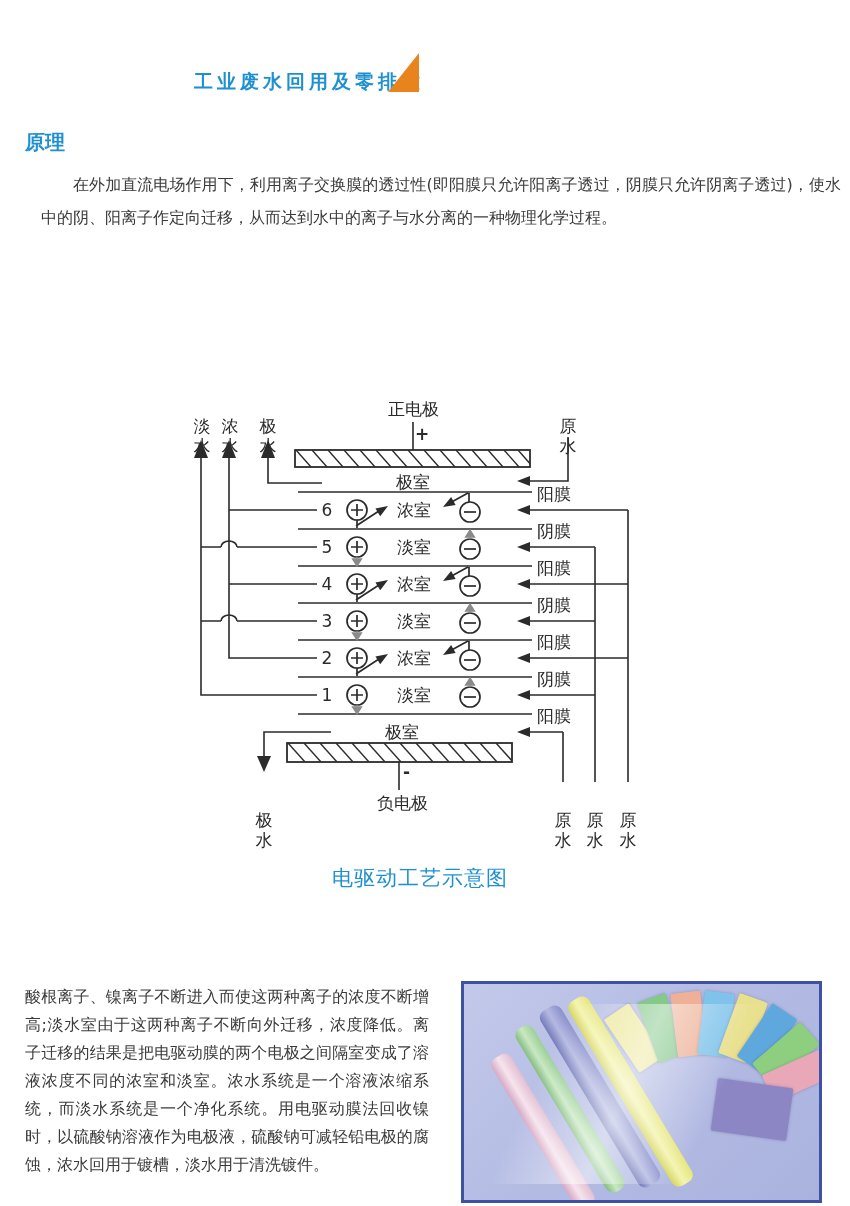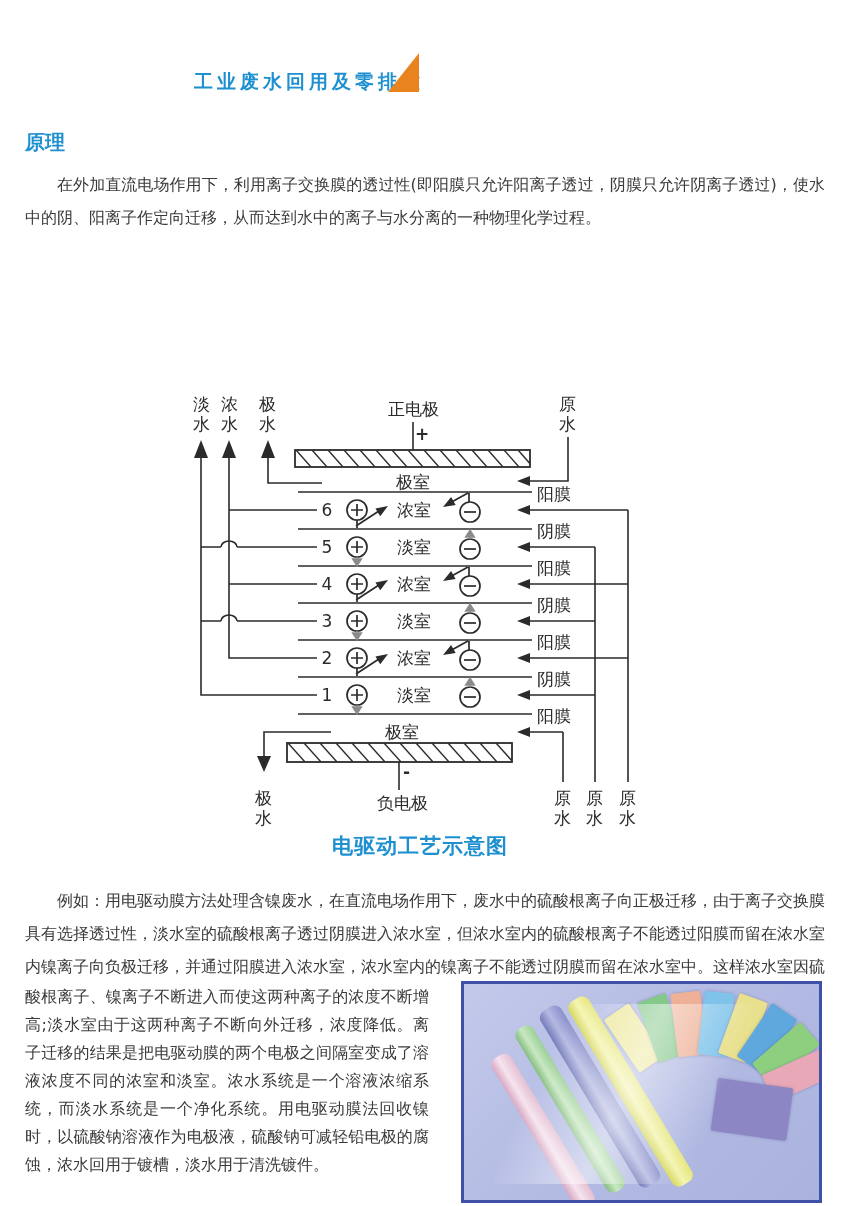--- a/index.html
+++ b/index.html
@@ -34,41 +34,41 @@
   .section-heading{
     position:absolute;left:25px;top:129px;
     font-size:20px;font-weight:bold;color:var(--accent-blue);
   }
   
   .para{
     position:absolute;left:25px;width:800px;
     font-size:16px;line-height:33px;text-align:justify;
     text-indent:2em;color:var(--text-color);overflow:hidden;
   }
-  .p1{top:168px;height:68px;}
+  .p1{top:168px;height:68px;margin-left:16px;}
   .p2{top:245px;height:167px;}
   .p3a{top:884px;height:100px;}
   .p3b{
     position:absolute;left:25px;top:983px;width:404px;height:226px;
     font-size:16px;line-height:28px;text-align:justify;
     color:var(--text-color);overflow:hidden;
   }
   
   .diagram{position:absolute;left:0;top:388px;width:850px;height:447px;}
   .diagram svg{position:absolute;left:0;top:0;}
   .dlabel{
     position:absolute;font-size:17px;line-height:20px;color:var(--line-color);
     white-space:nowrap;
   }
-  .vert{width:18px;word-break:break-all;white-space:normal;text-align:left;line-height:20px;}
+  .vert{width:18px;word-break:break-all;white-space:normal;text-align:center;line-height:20px;margin-top:22px;}
   .num{width:22px;text-align:center;}
   .sign{font-weight:bold;font-size:17px;}
   .caption{
-    position:absolute;left:150px;top:832px;width:540px;
-    text-align:center;font-size:21px;font-weight:bold;letter-spacing:1px;
+    position:absolute;left:150px;top:864px;width:540px;
+    text-align:center;font-size:21px;font-weight:normal;letter-spacing:1px;
     color:var(--accent-blue);
   }
   
   .photo{
     position:absolute;left:461px;top:981px;width:361px;height:222px;
     background:linear-gradient(135deg,#c3c9ea 0%,#b4bce4 45%,#aab3de 100%);
     border:3px solid #3f51a5;overflow:hidden;
   }
   .photo::after{
     content:"";position:absolute;left:30px;top:20px;width:300px;height:180px;
@@ -286,21 +286,20 @@
     <div class="dlabel sign" style="left:403px;top:374px;">-</div>
     <div class="dlabel" style="left:377px;top:405px;">负电极</div>
     <div class="dlabel vert" style="left:255px;top:400px;">极水</div>
     <div class="dlabel vert" style="left:554px;top:400px;">原水</div>
     <div class="dlabel vert" style="left:586px;top:400px;">原水</div>
     <div class="dlabel vert" style="left:619px;top:400px;">原水</div>
   </div>
 
   <div class="caption">电驱动工艺示意图</div>
 
-  <div class="para p3a">例如：用电驱动膜方法处理含镍废水，在直流电场作用下，废水中的硫酸根离子向正极迁移，由于离子交换膜具有选择透过性，淡水室的硫酸根离子透过阴膜进入浓水室，但浓水室内的硫酸根离子不能透过阳膜而留在浓水室内镍离子向负极迁移，并通过阳膜进入浓水室，浓水室内的镍离子不能透过阴膜而留在浓水室中。这样浓水室因硫</div>
   <div class="p3b">酸根离子、镍离子不断进入而使这两种离子的浓度不断增高;淡水室由于这两种离子不断向外迁移，浓度降低。离子迁移的结果是把电驱动膜的两个电极之间隔室变成了溶液浓度不同的浓室和淡室。浓水系统是一个溶液浓缩系统，而淡水系统是一个净化系统。用电驱动膜法回收镍时，以硫酸钠溶液作为电极液，硫酸钠可减轻铅电极的腐蚀，浓水回用于镀槽，淡水用于清洗镀件。</div>
 
   <div class="photo">
     <div class="strip" style="left:68px;top:60px;width:22px;height:175px;transform:rotate(-31deg);background:linear-gradient(90deg,#d8a9c4,#f6e4ee 45%,#e3bfd2);"></div>
     <div class="strip" style="left:96px;top:30px;width:20px;height:190px;transform:rotate(-31deg);background:linear-gradient(90deg,#86bd81,#c8e8c2 45%,#9ccf97);"></div>
     <div class="strip" style="left:124px;top:10px;width:24px;height:205px;transform:rotate(-31deg);background:linear-gradient(90deg,#757cba,#b4b9e2 45%,#8a90cb);"></div>
     <div class="strip" style="left:155px;top:0px;width:23px;height:215px;transform:rotate(-31deg);background:linear-gradient(90deg,#d6d65e,#f4f4b0 45%,#e6e67e);"></div>
     <div class="sheet" style="left:155px;top:22px;transform:rotate(-34deg);background:#eee9a0;"></div>
     <div class="sheet" style="left:183px;top:12px;transform:rotate(-20deg);background:#84c88a;"></div>
     <div class="sheet" style="left:210px;top:8px;transform:rotate(-7deg);background:#eeb197;"></div>

